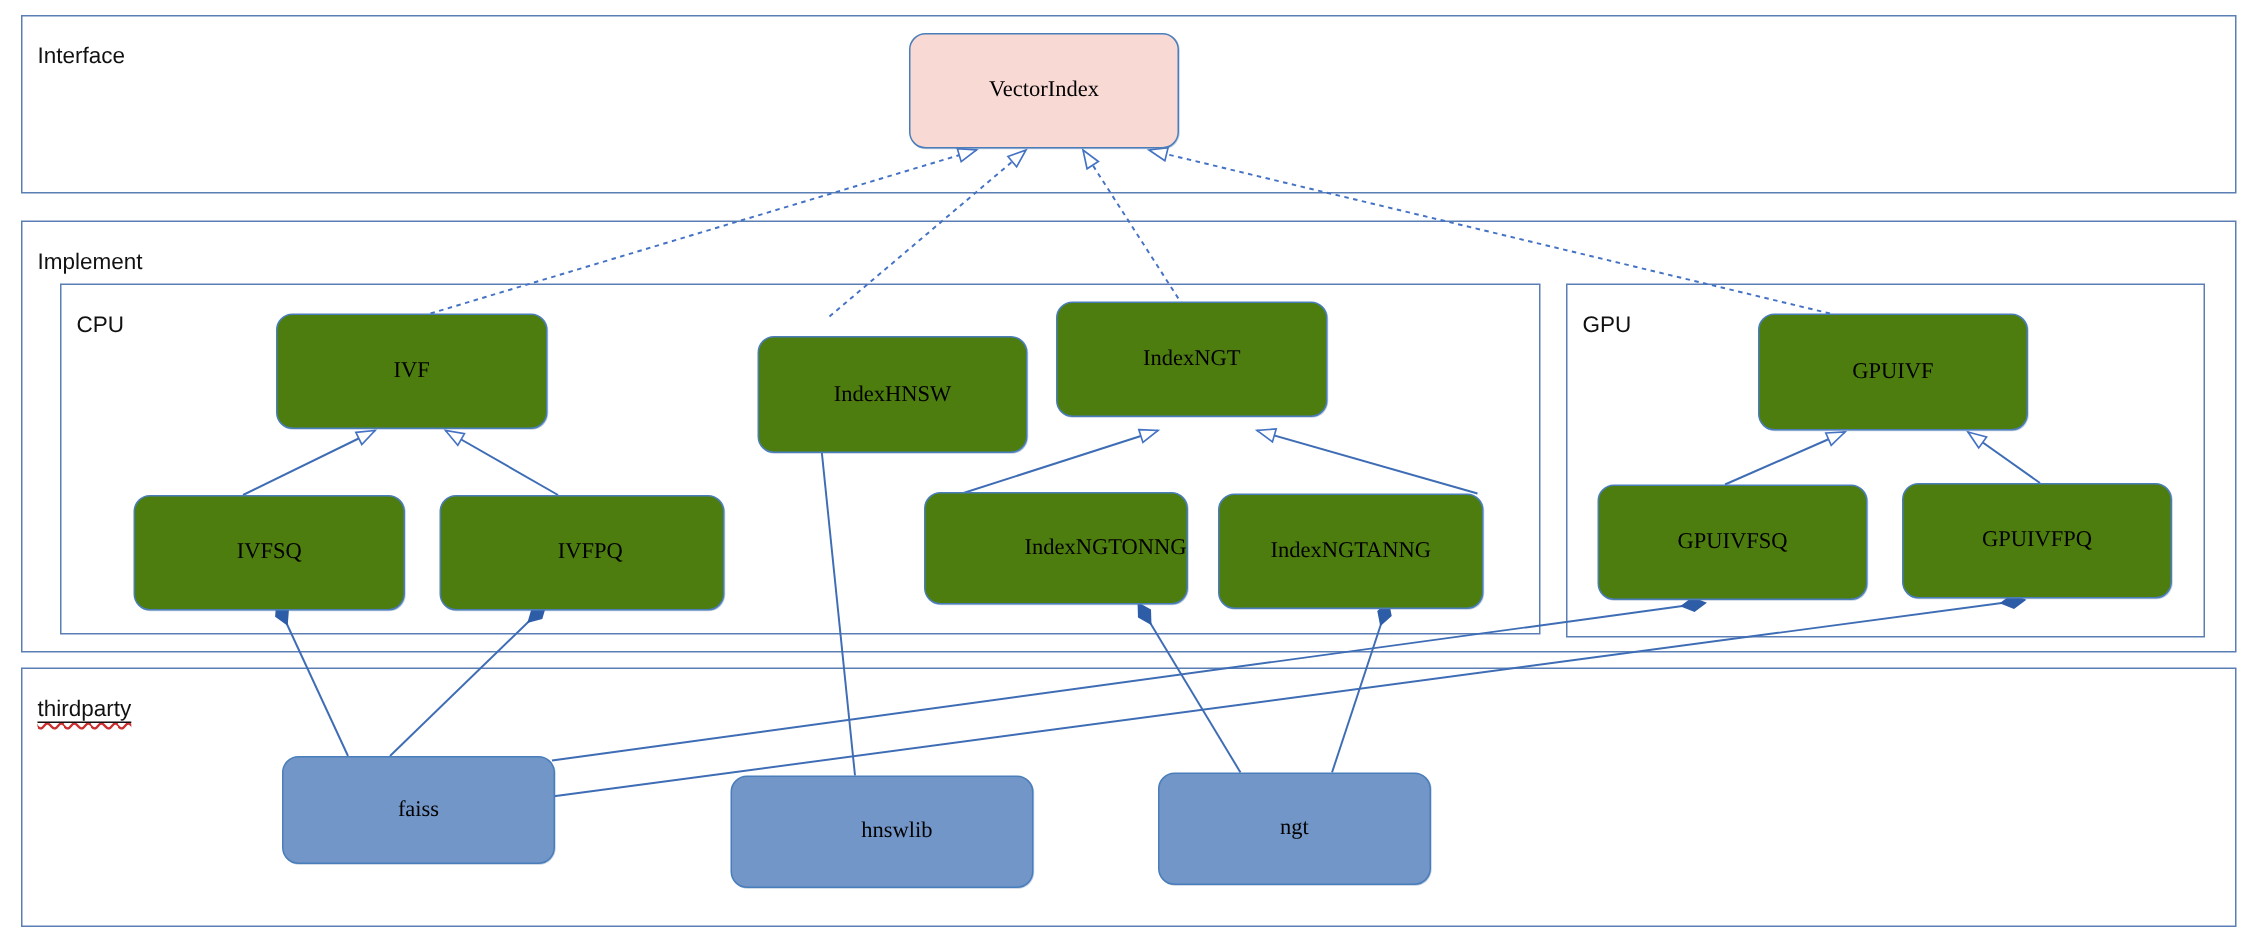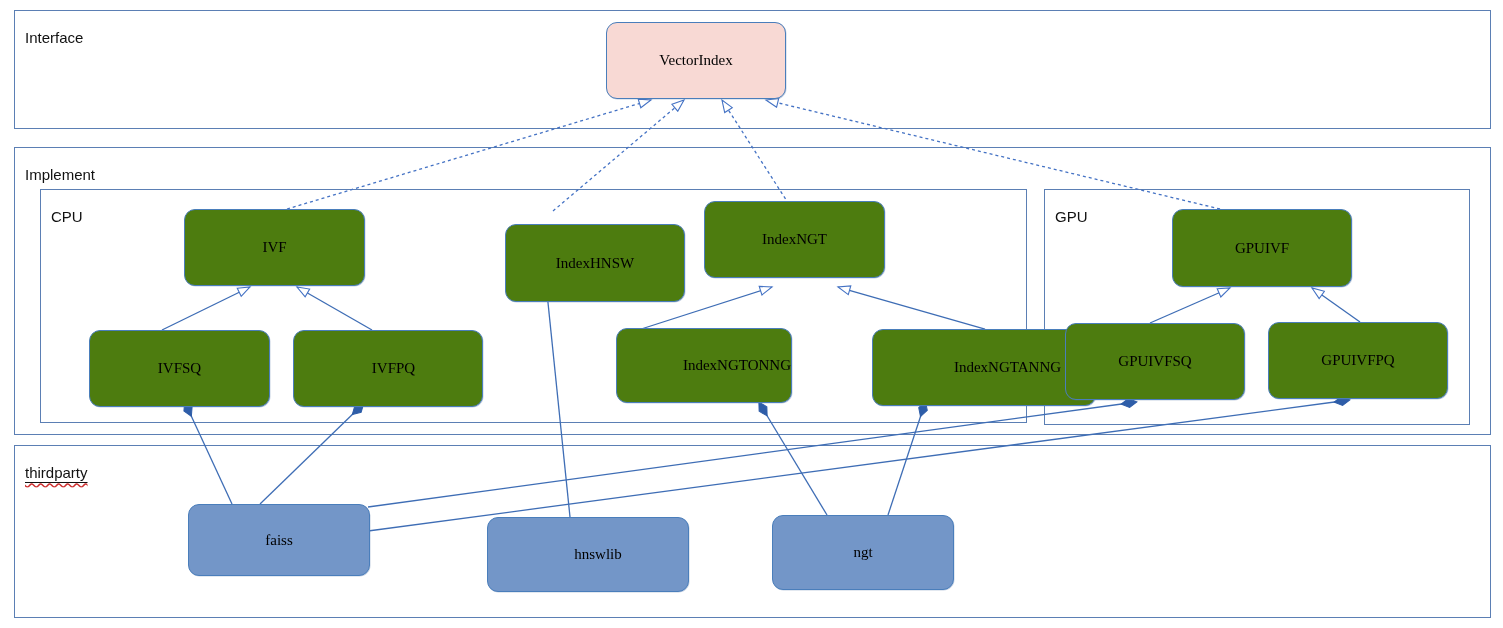--- a/index.html
+++ b/index.html
@@ -34,21 +34,21 @@
   .blue{background:#7396c8;}
 
   #n-vectorindex{left:606px;top:22px;width:178px;height:75px;}
   #n-ivf{left:184px;top:209px;width:179px;height:75px;}
   #n-indexhnsw{left:457px;top:224px;width:178px;height:76px;margin-left:48px;}
   #n-indexngt{left:704px;top:201px;width:179px;height:75px;}
   #n-gpuivf{left:1172px;top:209px;width:178px;height:76px;}
   #n-ivfsq{left:73px;top:330px;width:179px;height:75px;margin-left:16px;}
   #n-ivfpq{left:293px;top:330px;width:177px;height:75px;padding-left:11px;}
   #n-indexngtonng{left:616px;top:328px;width:174px;height:73px;justify-content:flex-end;}
-  #n-indexngtanng{left:872px;top:329px;width:175px;height:75px;padding-left:47px;}
+  #n-indexngtanng{left:812px;top:329px;width:175px;height:75px;}
   #n-gpuivfsq{left:1065px;top:323px;width:178px;height:75px;}
   #n-gpuivfpq{left:1268px;top:322px;width:178px;height:75px;}
   #n-faiss{left:188px;top:504px;width:180px;height:70px;text-align:right;}
   #n-hnswlib{left:487px;top:517px;width:180px;height:73px;padding-left:20px;}
   #n-ngt{left:772px;top:515px;width:180px;height:73px;}
 </style>
 </head>
 <body>
 
 <div class="container" id="c-interface">

